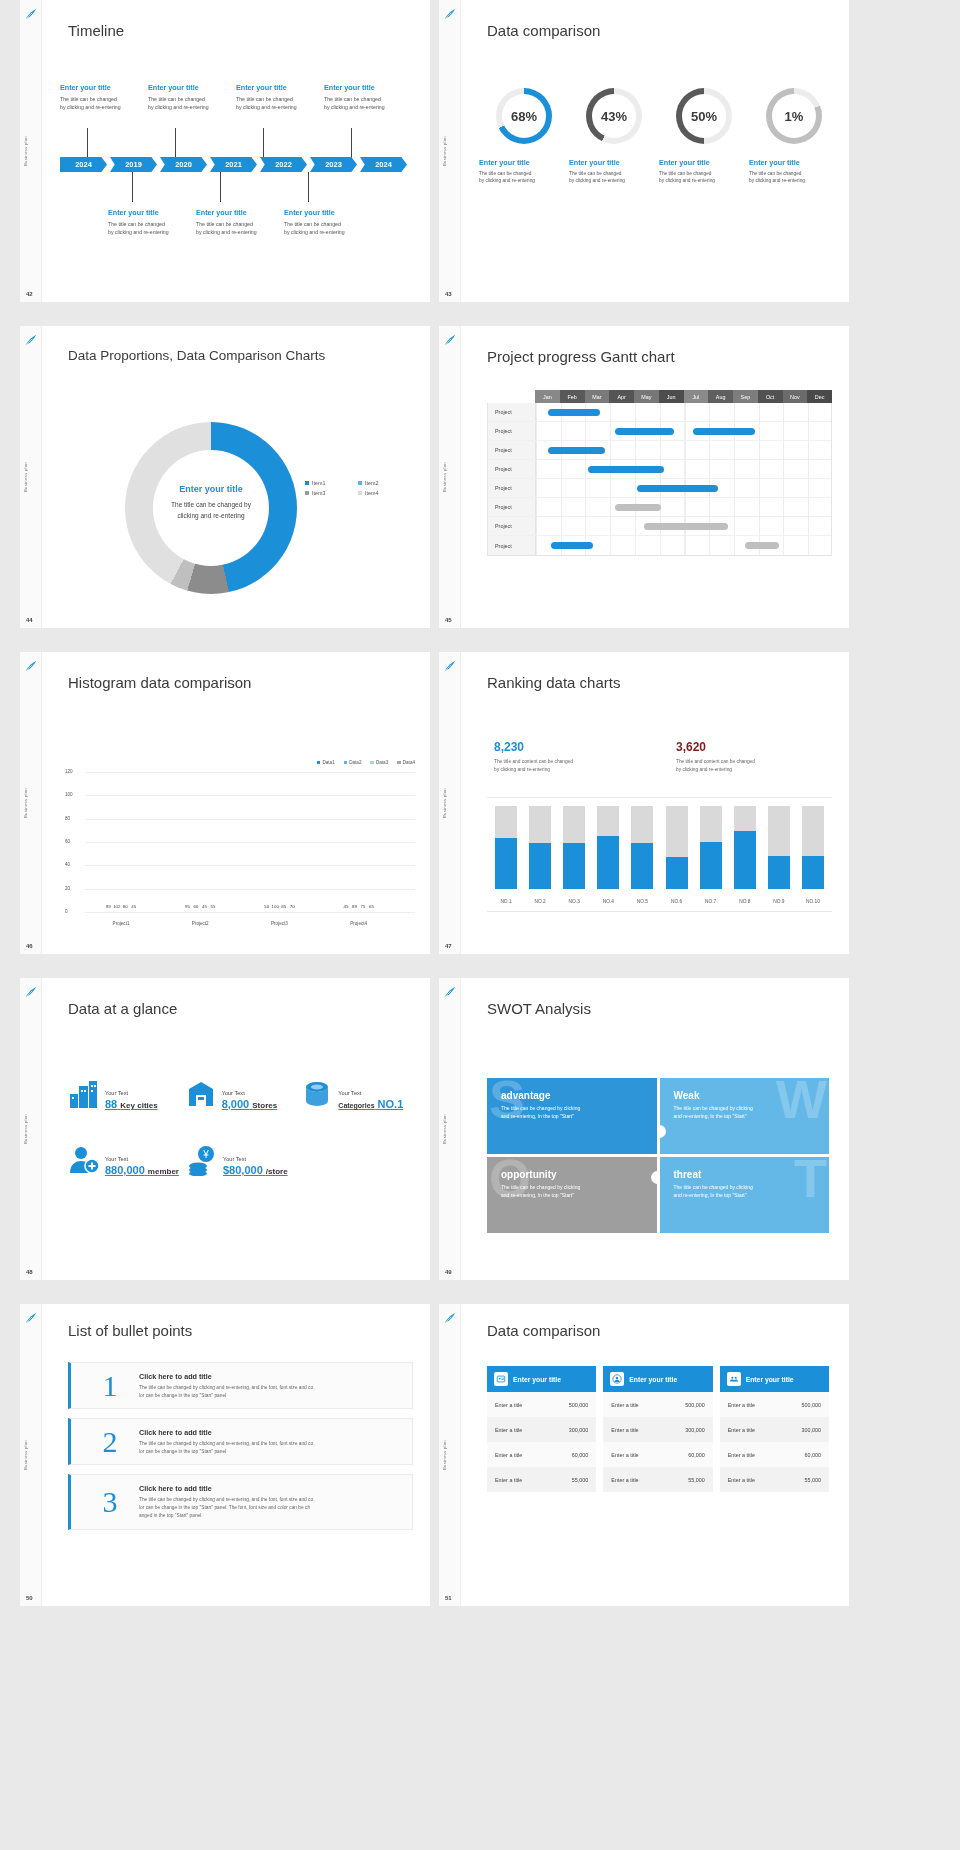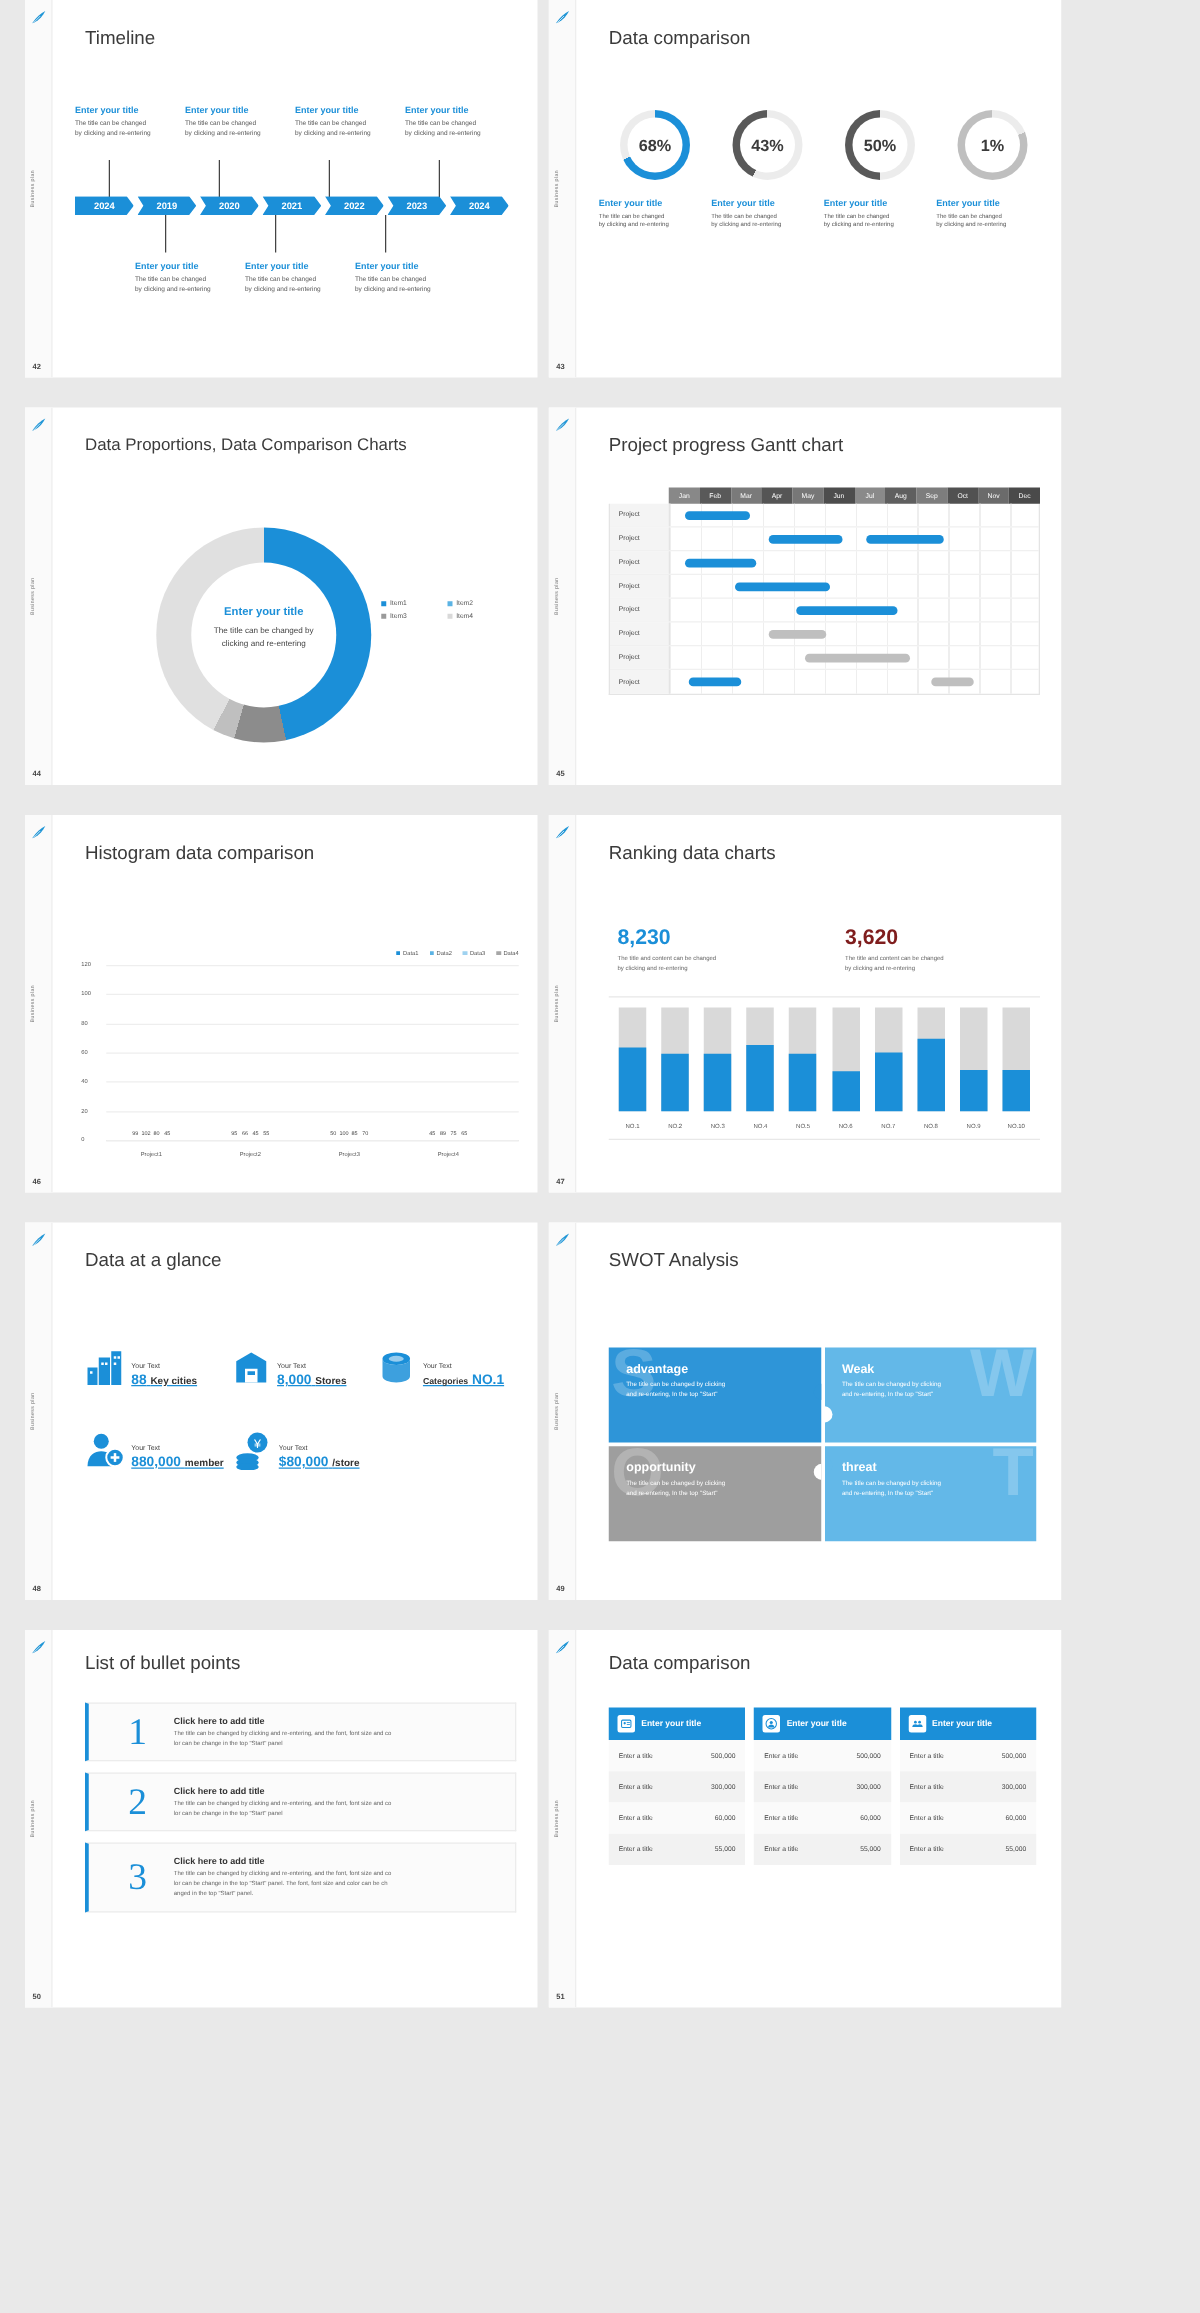--- a/index.html
+++ b/index.html
@@ -85,21 +85,21 @@
   .h-yt { position:absolute; left:-20px; font-size:4.6px; color:#555; transform:translateY(-3px); }
   .h-group { position:absolute; bottom:0; display:flex; align-items:flex-end; gap:1.5px; }
   .h-bar { width:7px; position:relative; }
   .h-bar span { position:absolute; top:-8px; left:50%; transform:translateX(-50%);
                 font-size:4.4px; color:#444; }
   .h-xl { position:absolute; bottom:-14px; left:50%; transform:translateX(-50%);
           font-size:4.6px; color:#555; white-space:nowrap; }
 
   
   .rank-tops { position:absolute; left:55px; top:88px; width:330px; display:flex; gap:42px; }
-  .rk-n { font-size:17px; font-weight:bold; margin-bottom:4px; }
+  .rk-n { font-size:12px; font-weight:bold; margin-bottom:4px; }
   .rk-p { font-size:4.8px; color:#666; line-height:1.6; width:140px; }
   .rank-chart { position:absolute; left:48px; top:145px; width:345px; height:115px;
                 border:1px solid #e8e8e8; border-left:none; border-right:none; }
   .rk-cols { position:absolute; left:8px; right:8px; top:8px; bottom:22px; display:flex;
              justify-content:space-between; }
   .rk-col { width:22px; height:100%; background:#d9d9d9; position:relative; }
   .rk-fill { position:absolute; bottom:0; left:0; right:0; background:#1b8fd8; }
   .rk-lb { position:absolute; bottom:-15px; left:50%; transform:translateX(-50%);
            font-size:4.8px; color:#555; white-space:nowrap; }
 

